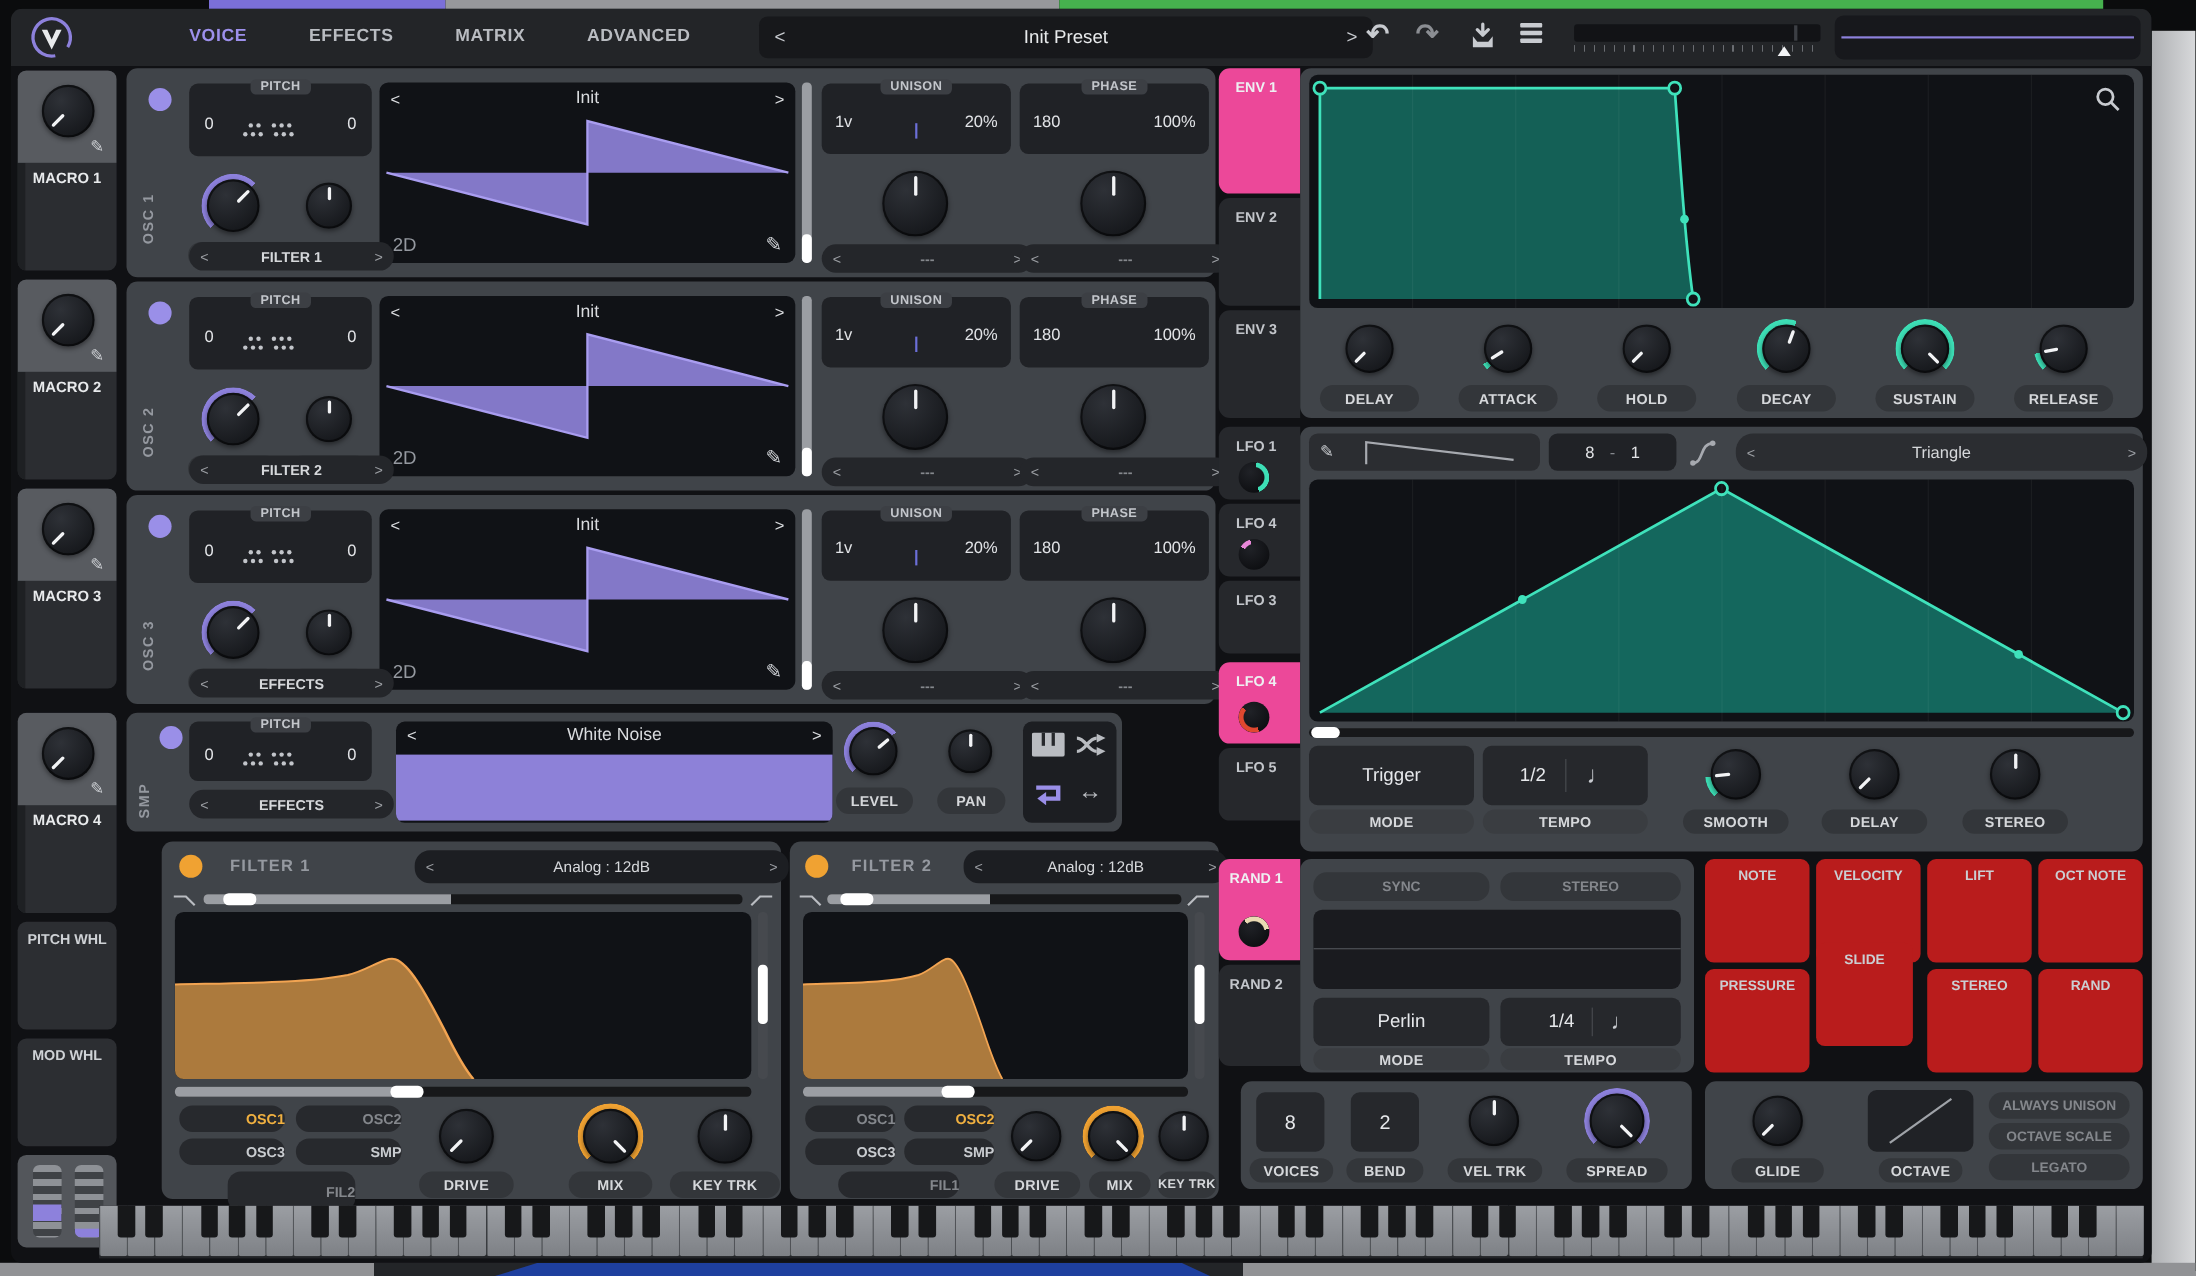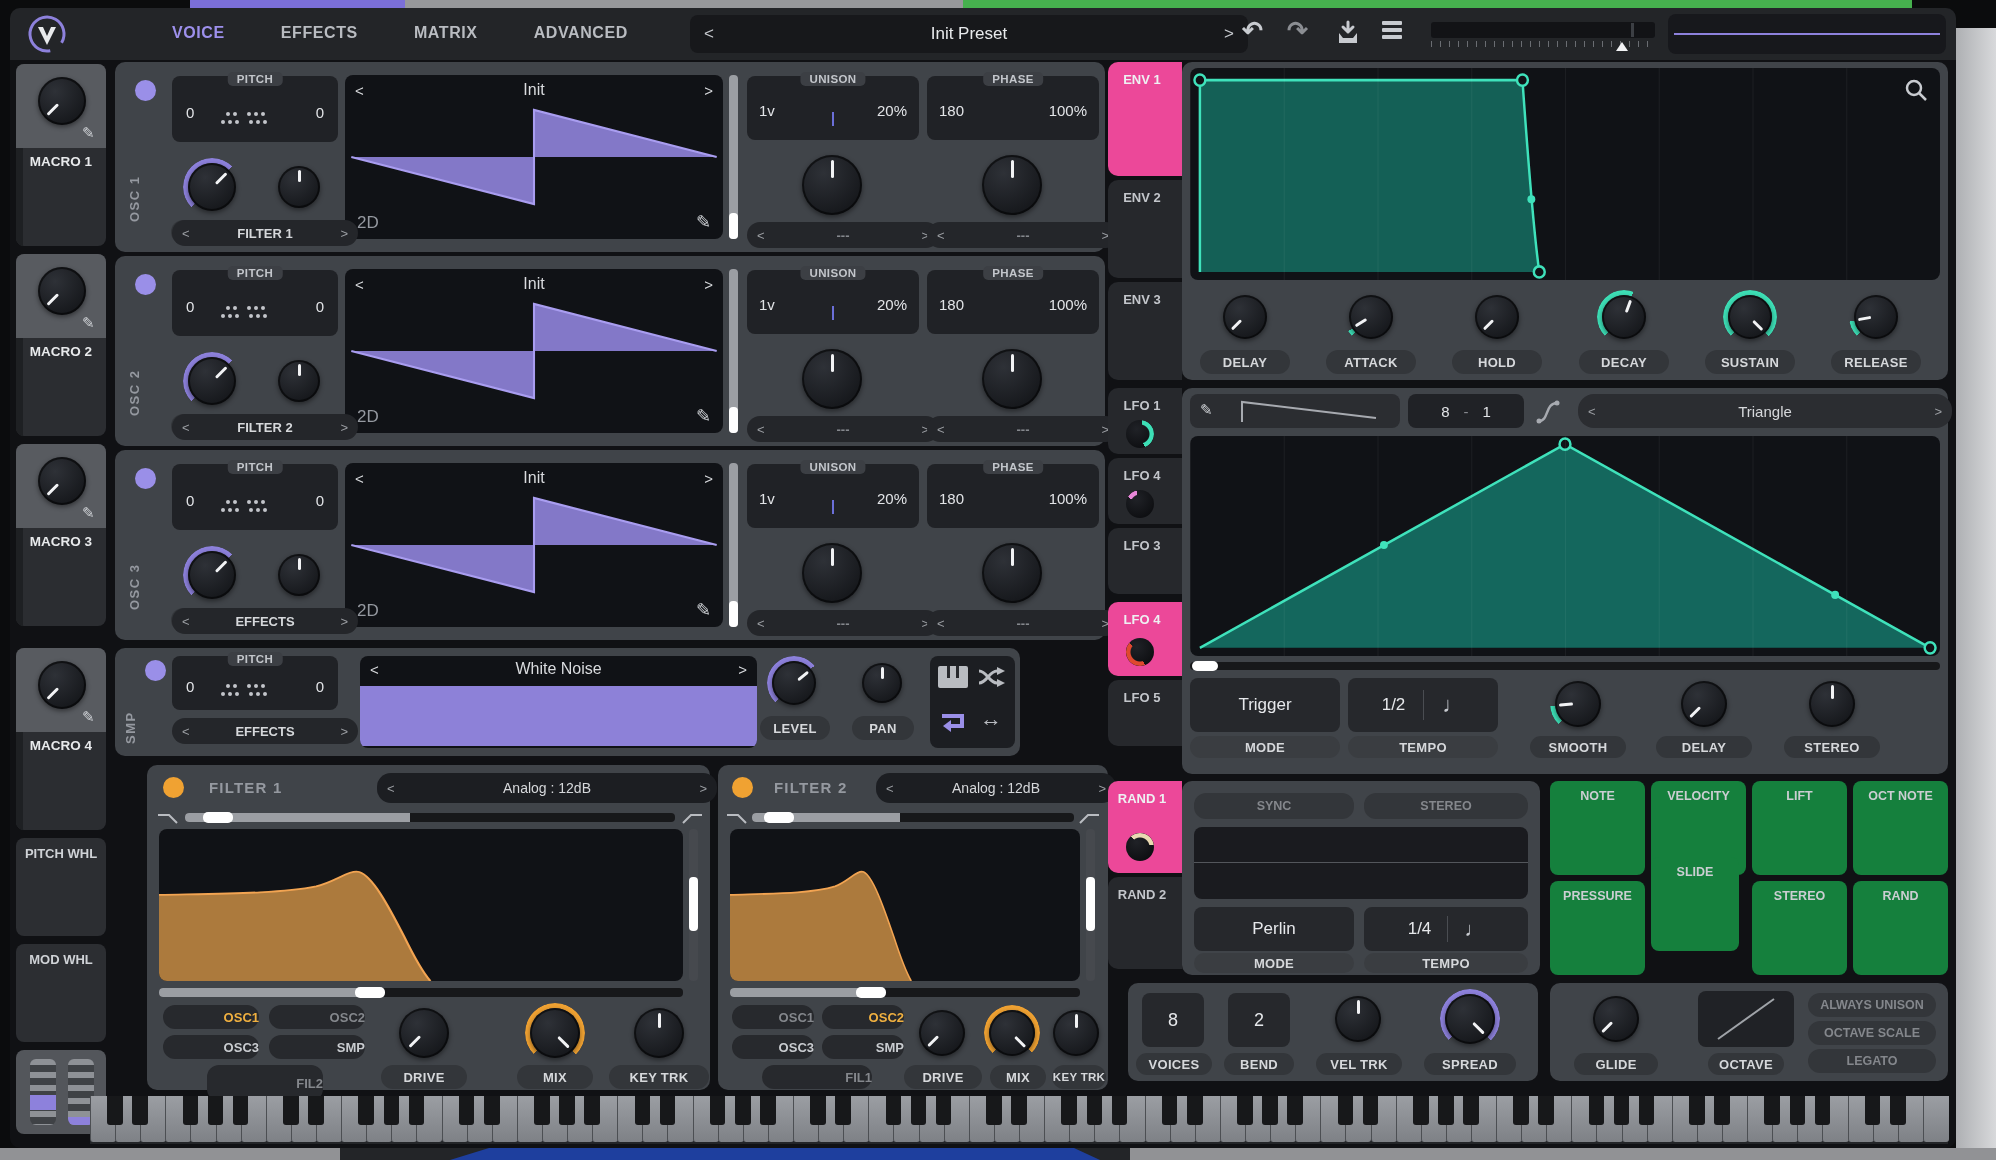--- a/index.html
+++ b/index.html
@@ -81,21 +81,21 @@
   .wavhead .nm{font-size:16px;}
   
   .fhead-title{position:absolute;font-size:15px;font-weight:700;letter-spacing:1.2px;color:#9599a0;}
   .inbtn{position:absolute;display:flex;align-items:center;justify-content:flex-end;background:#27292d;border-radius:12px;
     font-size:13px;font-weight:700;color:#c9ccd0;}
   .inbtn.on{color:#f0b040;}
   .inbtn.dim{color:#84878c;}
   
   .bigbox{position:absolute;background:#26282c;border-radius:8px;display:flex;align-items:center;justify-content:center;
     font-size:17px;color:#e6e8eb;}
-  .cell{position:absolute;background:#15803d;border-radius:8px;}
+  .cell{position:absolute;background:#b91c1c;border-radius:8px;}
   .cell .cl{position:absolute;top:8px;left:0;right:0;text-align:center;font-size:12.5px;font-weight:700;color:#cbced2;}
   .togg{position:absolute;display:flex;align-items:center;justify-content:center;background:#33363a;border-radius:12px;
     font-size:12.5px;font-weight:700;color:#84878c;}
   
   #kb{position:absolute;left:80px;top:1088px;width:1858px;height:48px;background:#232528;}
   .wk{position:absolute;top:0;bottom:2px;background:linear-gradient(#9b9ea3,#7e8186);border-left:1px solid #4c4f53;
       border-radius:0 0 3px 3px;}
   .bk{position:absolute;top:0;height:60%;background:#17181a;border-radius:0 0 3px 3px;z-index:2;}
   
   .strip{position:absolute;height:9px;top:0;}

